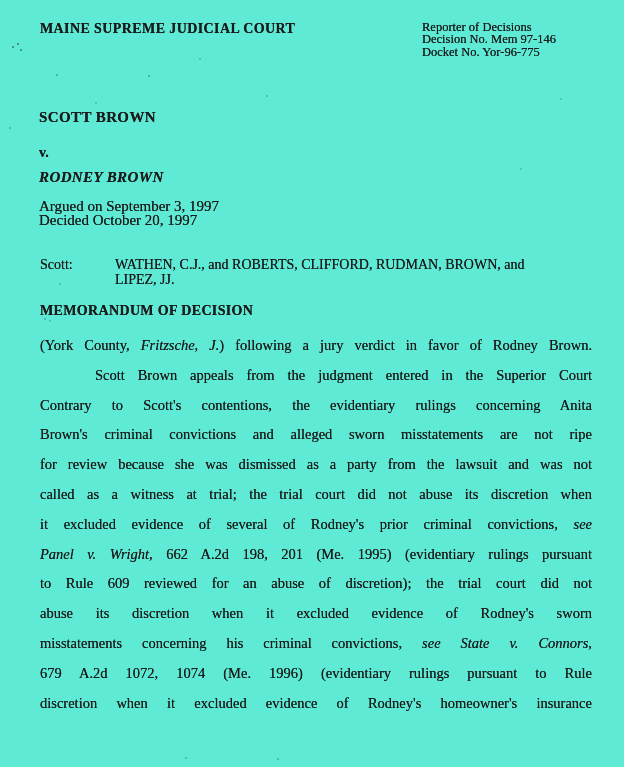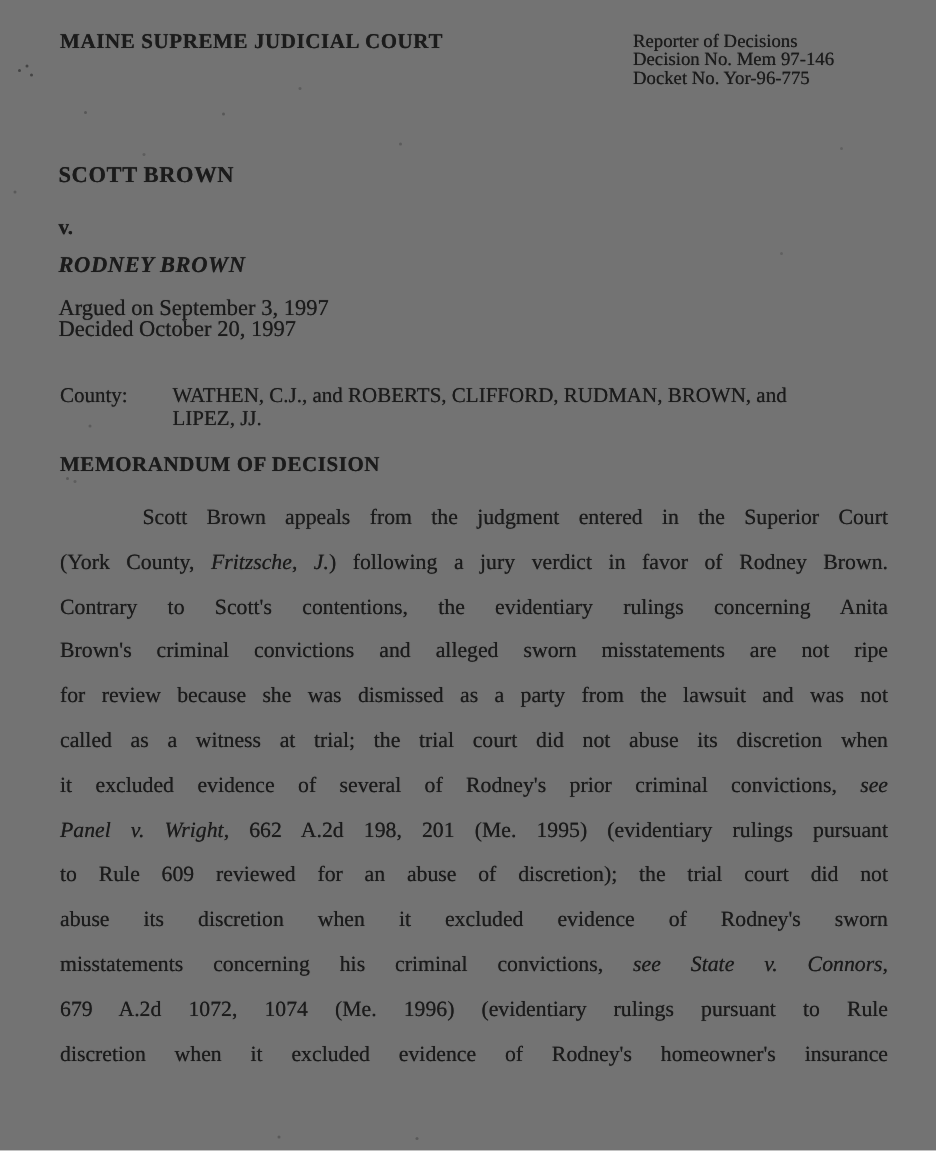--- a/index.html
+++ b/index.html
@@ -4,21 +4,21 @@
 <style>
   html, body {
     margin: 0;
     padding: 0;
     background: #ffffff;
   }
   .page {
     position: relative;
     width: 624px;
     height: 767px;
-    background: #737373;
+    background: #5eead4;
     overflow: hidden;
     font-family: "Liberation Serif", "DejaVu Serif", serif;
     color: #1b1b1b;
     text-shadow: 0 0 0.45px rgba(25,25,25,0.85);
   }
 
   
   .header-court {
     position: absolute;
     left: 40px;
@@ -123,32 +123,32 @@
     <div>Docket No. Yor-96-775</div>
   </div>
 
   <div class="center-line caption-appellant">SCOTT BROWN</div>
   <div class="center-line caption-v">v.</div>
   <div class="center-line caption-appellee">RODNEY BROWN</div>
   <div class="center-line caption-argued">Argued on September 3, 1997</div>
   <div class="center-line caption-decided">Decided October 20, 1997</div>
 
   <div class="panel">
-    <div class="panel-label">County:</div>
+    <div class="panel-label">Scott:</div>
     <div class="panel-lines">
       <div>WATHEN, C.J., and ROBERTS, CLIFFORD, RUDMAN, BROWN, and</div>
       <div>LIPEZ, JJ.</div>
     </div>
   </div>
 
   <div class="memo-heading">MEMORANDUM OF DECISION</div>
 
   <div class="body-paragraph">
+      <div class="bline"><span>(York County, </span><span class="it">Fritzsche, J.</span><span>) following a jury verdict in favor of Rodney Brown.</span></div>
       <div class="bline indent"><span>Scott Brown appeals from the judgment entered in the Superior Court</span></div>
-      <div class="bline"><span>(York County, </span><span class="it">Fritzsche, J.</span><span>) following a jury verdict in favor of Rodney Brown.</span></div>
       <div class="bline"><span>Contrary to Scott's contentions, the evidentiary rulings concerning Anita</span></div>
       <div class="bline"><span>Brown's criminal convictions and alleged sworn misstatements are not ripe</span></div>
       <div class="bline"><span>for review because she was dismissed as a party from the lawsuit and was not</span></div>
       <div class="bline"><span>called as a witness at trial; the trial court did not abuse its discretion when</span></div>
       <div class="bline"><span>it excluded evidence of several of Rodney's prior criminal convictions, </span><span class="it">see</span></div>
       <div class="bline"><span class="it">Panel v. Wright,</span><span> 662 A.2d 198, 201 (Me. 1995) (evidentiary rulings pursuant</span></div>
       <div class="bline"><span>to Rule 609 reviewed for an abuse of discretion); the trial court did not</span></div>
       <div class="bline"><span>abuse its discretion when it excluded evidence of Rodney's sworn</span></div>
       <div class="bline"><span>misstatements concerning his criminal convictions, </span><span class="it">see State v. Connors,</span></div>
       <div class="bline"><span>679 A.2d 1072, 1074 (Me. 1996) (evidentiary rulings pursuant to Rule</span></div>

